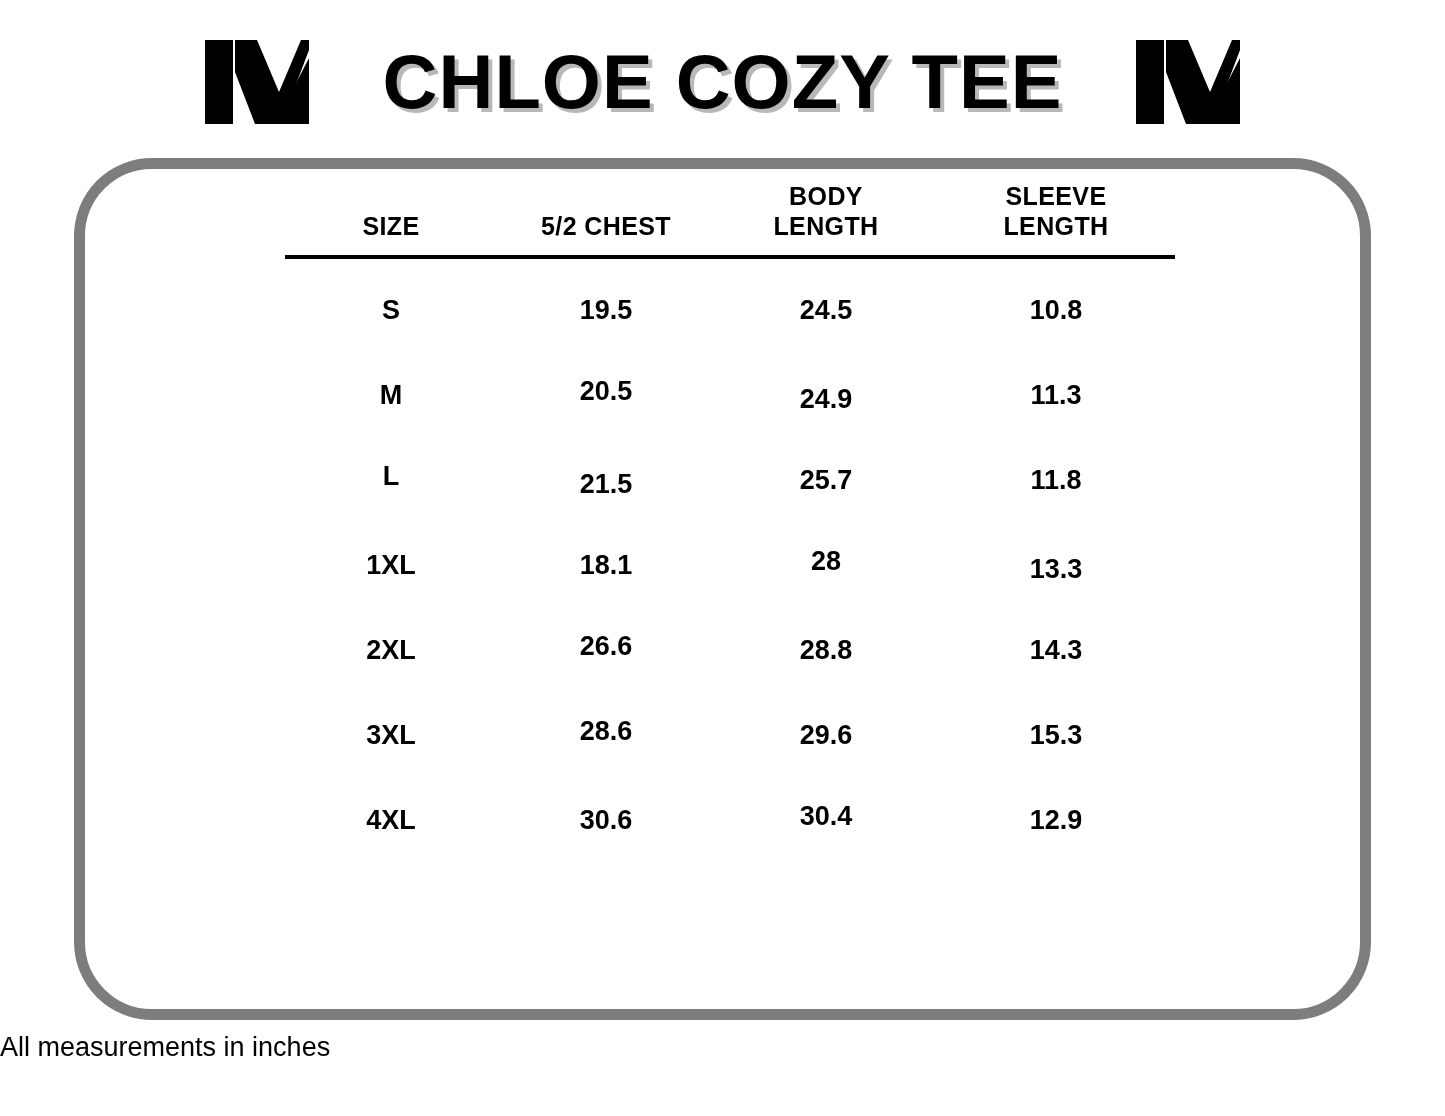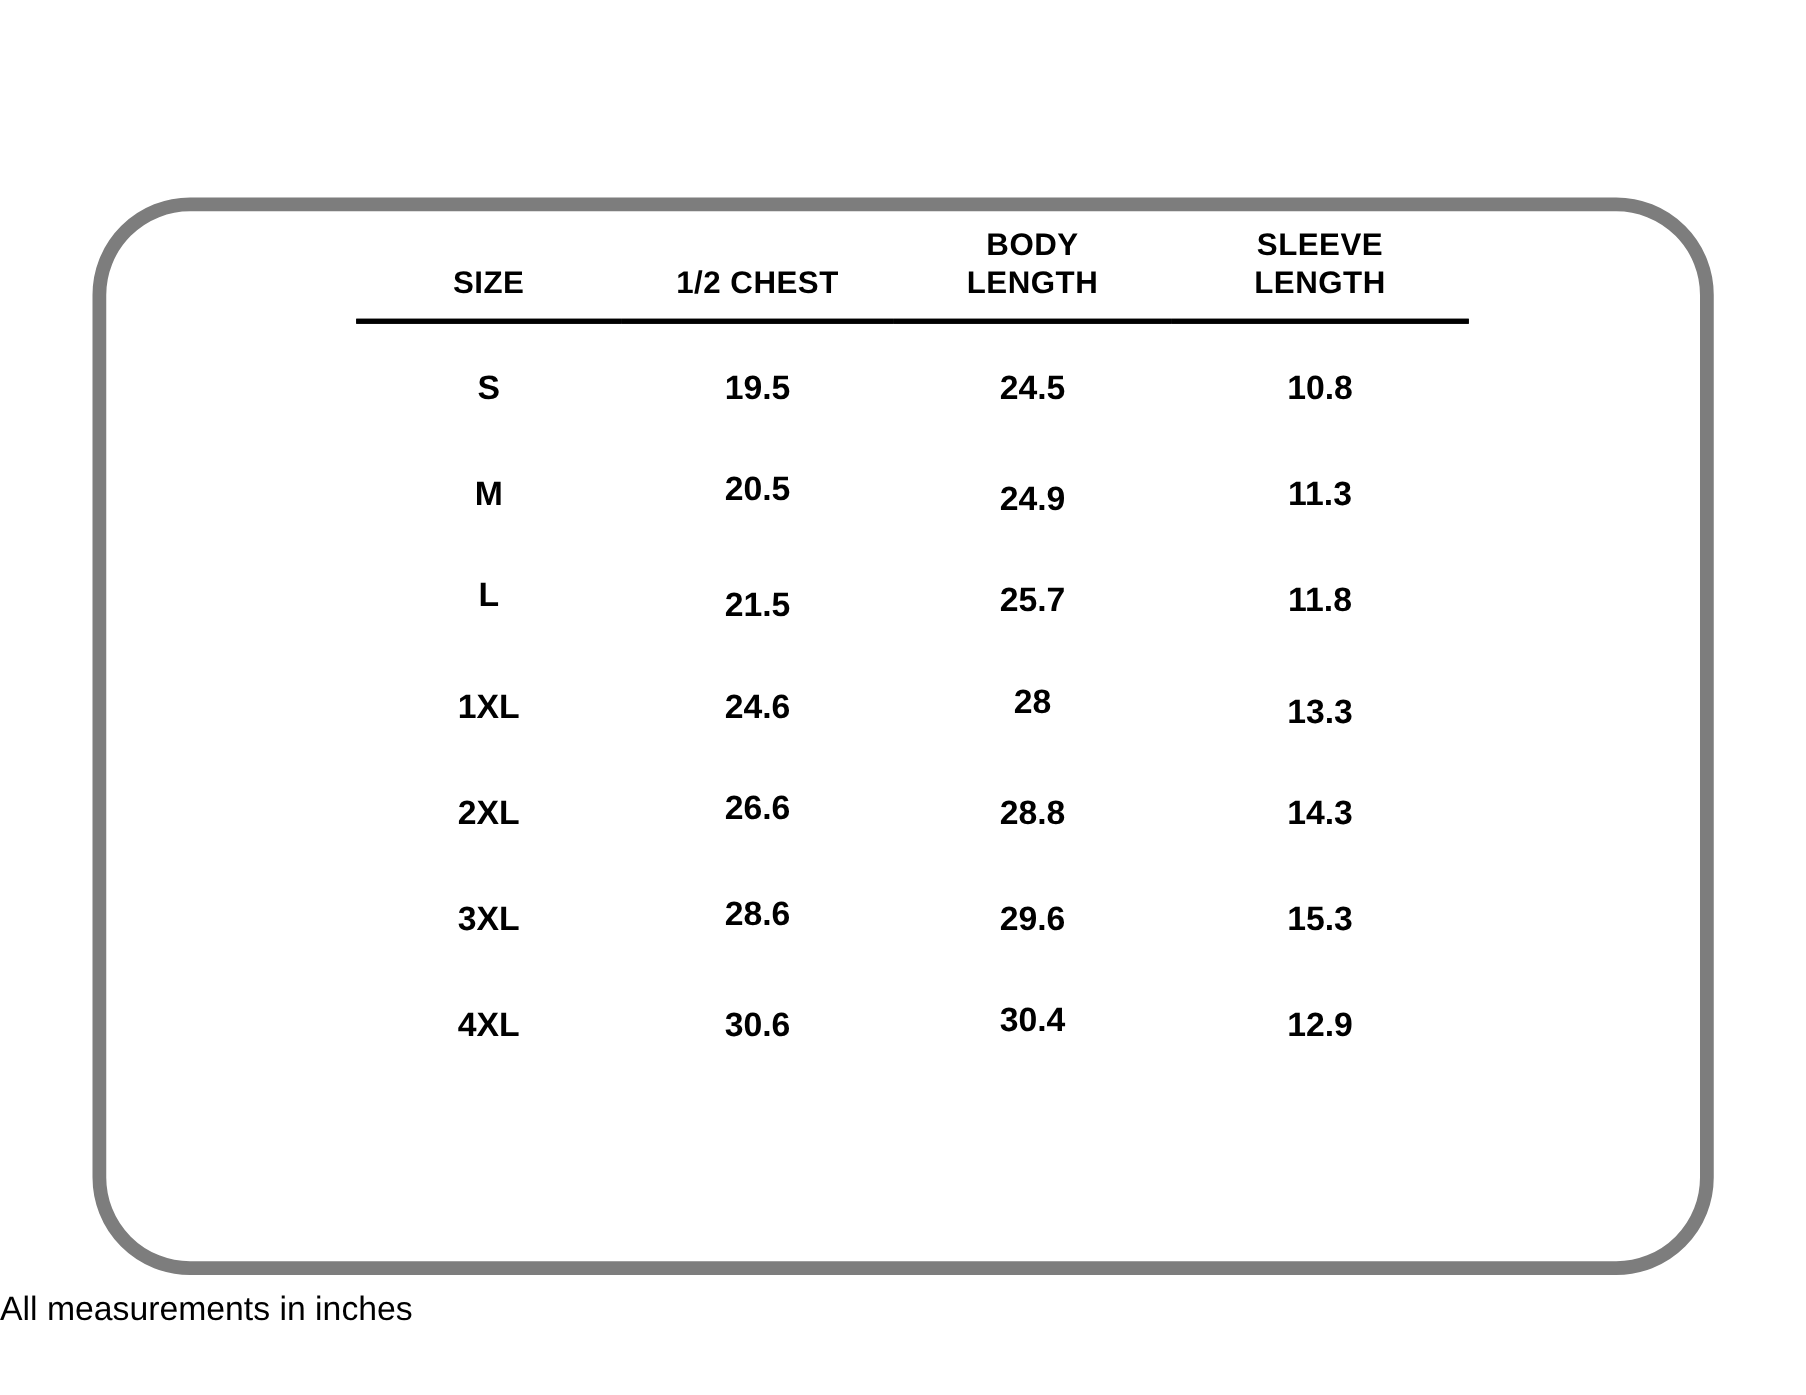--- a/index.html
+++ b/index.html
@@ -123,38 +123,53 @@
     text-align: left;
     font-size: 27px;
     font-weight: normal;
   }
 </style>
 </head>
 <body>
 
 <div class="page">
 
+  <div class="header">
+    <svg class="logo left" viewBox="0 0 104 84">
+      <polygon points="0,0 28,0 28,84 0,84" fill="#000000"></polygon>
+      <polygon points="30,0 52,0 74,52 96,0 104,0 104,10 76,84 50,84 30,32" fill="#000000"></polygon>
+      <polygon points="104,18 104,84 70,84" fill="#000000"></polygon>
+    </svg>
+
+    <div class="title">CHLOE COZY TEE</div>
+
+    <svg class="logo right" viewBox="0 0 104 84">
+      <polygon points="0,0 28,0 28,84 0,84" fill="#000000"></polygon>
+      <polygon points="30,0 52,0 74,52 96,0 104,0 104,10 76,84 50,84 30,32" fill="#000000"></polygon>
+      <polygon points="104,18 104,84 70,84" fill="#000000"></polygon>
+    </svg>
+  </div>
 
   <div class="card"></div>
 
   <div class="table-wrap">
     <table class="size-table">
       <colgroup>
         <col class="c-size">
         <col class="c-chest">
         <col class="c-body">
         <col class="c-sleeve">
       </colgroup>
       <thead>
         <tr>
           <th>
             <span>SIZE</span>
           </th>
           <th>
-            <span>1/2 CHEST</span>
+            <span>5/2 CHEST</span>
           </th>
           <th>
             <span>BODY</span><br>
             <span>LENGTH</span>
           </th>
           <th>
             <span>SLEEVE</span><br>
             <span>LENGTH</span>
           </th>
         </tr>
@@ -173,21 +188,21 @@
           <td>11.3</td>
         </tr>
         <tr>
           <td class="nudge-up">L</td>
           <td class="nudge-down">21.5</td>
           <td>25.7</td>
           <td>11.8</td>
         </tr>
         <tr>
           <td>1XL</td>
-          <td>24.6</td>
+          <td>18.1</td>
           <td class="nudge-up">28</td>
           <td class="nudge-down">13.3</td>
         </tr>
         <tr>
           <td>2XL</td>
           <td class="nudge-up">26.6</td>
           <td>28.8</td>
           <td>14.3</td>
         </tr>
         <tr>

